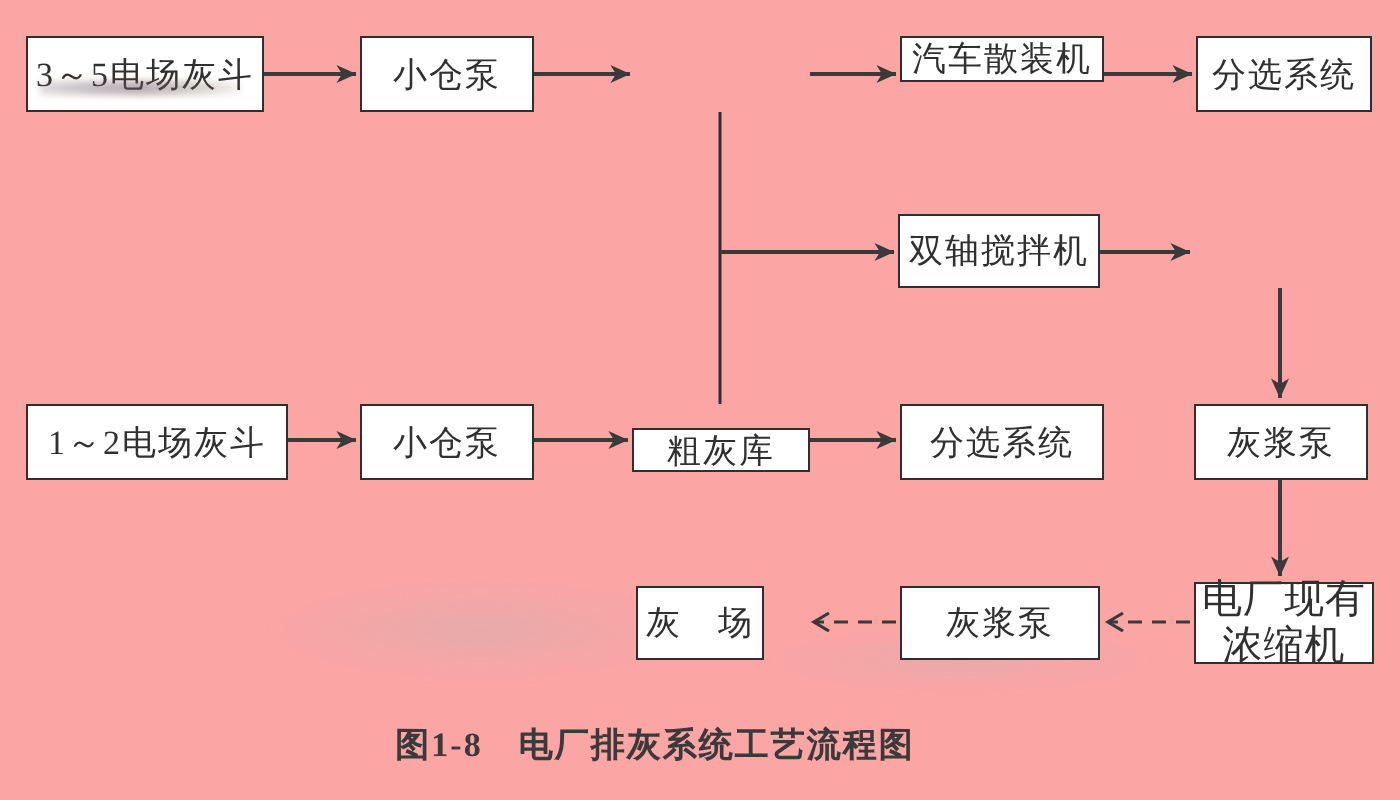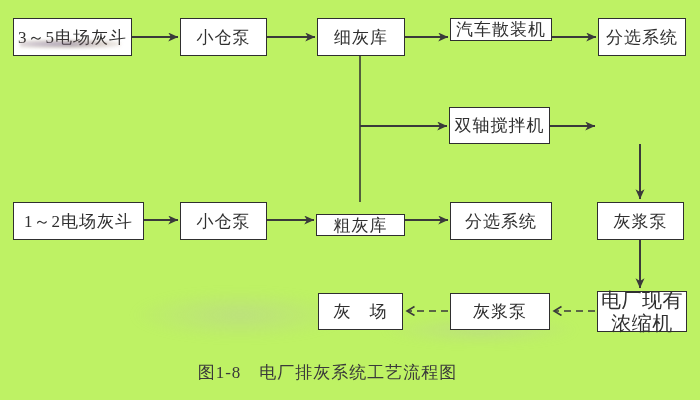--- a/index.html
+++ b/index.html
@@ -1,19 +1,19 @@
 <!DOCTYPE html>
 <html><head>
 <meta charset="utf-8">
 <style>
   html,body{margin:0;padding:0;background:#e8e8e8;}
   #canvas{
     position:relative;
     width:700px;height:400px;
-    background:#bef264;
+    background:#fca5a5;
     font-family:"Liberation Serif","DejaVu Serif",serif;
     overflow:hidden;
   }
   #edges{position:absolute;left:0;top:0;width:700px;height:400px;pointer-events:none;}
   .node{
     position:absolute;
     border:1.5px solid #2f2f2f;
     background:#ffffff;
     color:#303030;
     display:flex;align-items:center;justify-content:center;
@@ -23,20 +23,21 @@
     white-space:nowrap;
   }
   .node.two-line{flex-direction:column;font-size:20px;line-height:1.15;letter-spacing:0.5px;}
   .caption{
     position:absolute;
     left:0;top:361px;width:655px;
     text-align:center;
     font-size:17px;
     color:#3a3a3a;
     letter-spacing:1px;
+    font-weight:bold;
   }
   .smudge{
     position:absolute;left:6px;right:10px;bottom:7px;height:8px;
     background:
       radial-gradient(ellipse at 35% 50%, rgba(110,85,140,0.38), rgba(150,120,90,0.18) 60%, rgba(0,0,0,0) 85%),
       linear-gradient(to right, rgba(0,0,0,0), rgba(90,80,70,0.25), rgba(0,0,0,0));
     filter:blur(1.5px);
     pointer-events:none;
   }
   .ghost{
@@ -85,23 +86,20 @@
   <div class="ghost" style="left:130px;top:290px;width:220px;height:50px;"></div>
   <div class="ghost" style="left:380px;top:315px;width:200px;height:30px;"></div>
 
   <div class="node" style="left:13px;top:18px;width:119px;height:38px;">
     <span>3～5电场灰斗</span>
     <span class="smudge"></span>
   </div>
   <div class="node" style="left:180px;top:18px;width:87px;height:38px;">
     <span>小仓泵</span>
   </div>
-  <div class="node" style="left:317px;top:18px;width:88px;height:38px;">
-    <span>细灰库</span>
-  </div>
   <div class="node" style="left:450px;top:18px;width:102px;height:23px;">
     <span>汽车散装机</span>
   </div>
   <div class="node" style="left:598px;top:18px;width:88px;height:38px;">
     <span>分选系统</span>
   </div>
 
   <div class="node" style="left:449px;top:107px;width:101px;height:37px;">
     <span>双轴搅拌机</span>
   </div>
@@ -115,21 +113,21 @@
   <div class="node" style="left:316px;top:214px;width:89px;height:22px;">
     <span>粗灰库</span>
   </div>
   <div class="node" style="left:450px;top:202px;width:102px;height:38px;">
     <span>分选系统</span>
   </div>
   <div class="node" style="left:597px;top:202px;width:87px;height:38px;">
     <span>灰浆泵</span>
   </div>
 
-  <div class="node" style="left:318px;top:293px;width:85px;height:37px;">
+  <div class="node" style="left:318px;top:293px;width:64px;height:37px;">
     <span>灰　场</span>
   </div>
   <div class="node" style="left:450px;top:293px;width:100px;height:37px;">
     <span>灰浆泵</span>
   </div>
   <div class="node two-line" style="left:597px;top:291px;width:90px;height:41px;">
     <span>电厂现有</span>
     <span>浓缩机</span>
   </div>
 

